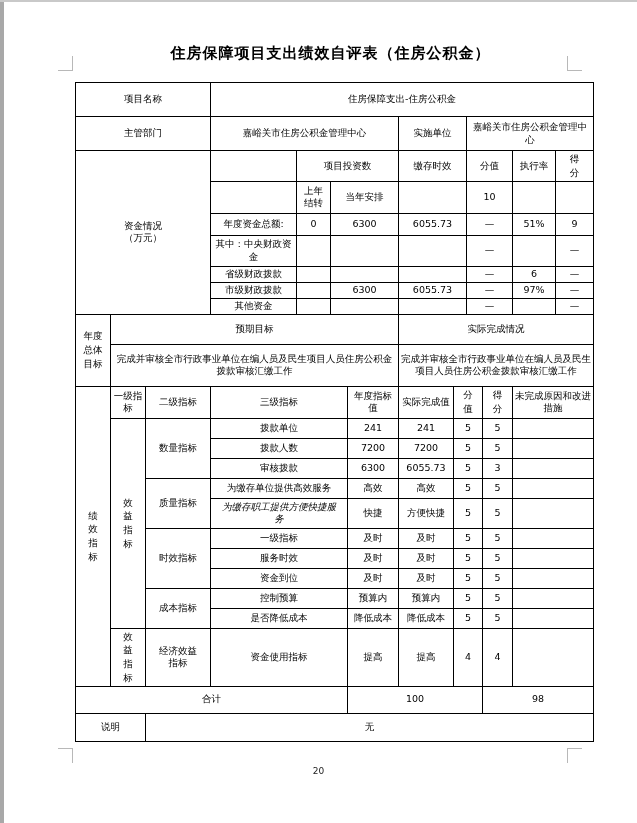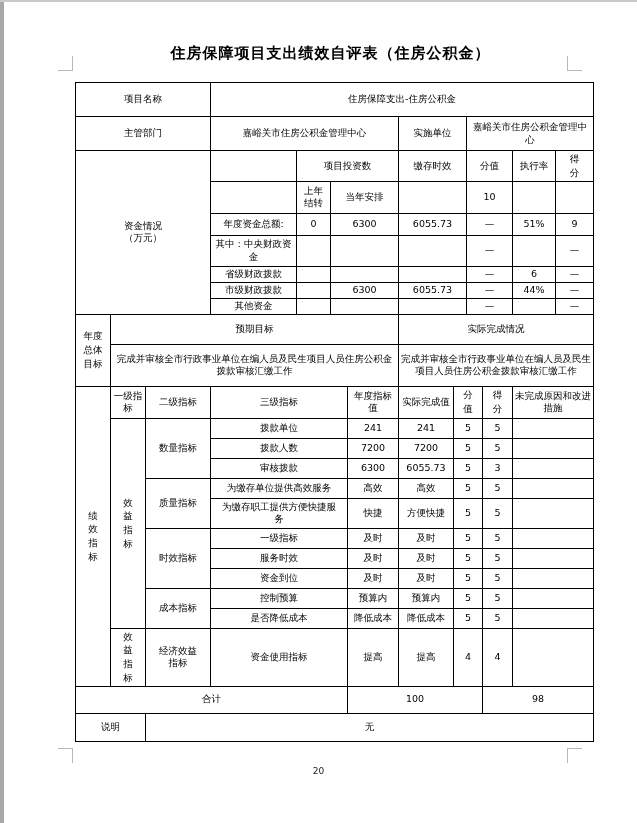--- a/index.html
+++ b/index.html
@@ -28,21 +28,21 @@
     border:1px solid #000;
     font-size:9.5px;line-height:1.3;
     text-align:center;vertical-align:middle;
     padding:1px 2px;word-break:break-all;overflow:hidden;
   }
   td.left{text-align:left;padding-left:3px;margin-left:12px;}
   .pre{white-space:pre-line;}
   .v1{display:inline-block;width:1em;line-height:1.45;}
   .v2{display:inline-block;width:2.2em;line-height:1.45;}
   .w4{display:inline-block;max-width:4.2em;}
-  .w12{display:inline-block;max-width:12em;}
+  .w12{display:inline-block;max-width:12em;font-style:italic;}
   .page-num{
     position:absolute;top:766px;left:0;width:637px;text-align:center;
     font-size:9px;color:#222;
   }
 </style>
 </head>
 <body>
 
 <div class="edge-left"></div>
 <div class="edge-top"></div>
@@ -131,21 +131,21 @@
     <td colspan="2">—</td>
     <td>6</td>
     <td>—</td>
   </tr>
   <tr style="height:16px">
     <td class="left">市级财政拨款</td>
     <td></td>
     <td colspan="2">6300</td>
     <td colspan="2">6055.73</td>
     <td colspan="2">—</td>
-    <td>44%</td>
+    <td>97%</td>
     <td>—</td>
   </tr>
   <tr style="height:16px">
     <td class="left">其他资金</td>
     <td></td>
     <td colspan="2"></td>
     <td colspan="2"></td>
     <td colspan="2">—</td>
     <td></td>
     <td>—</td>

